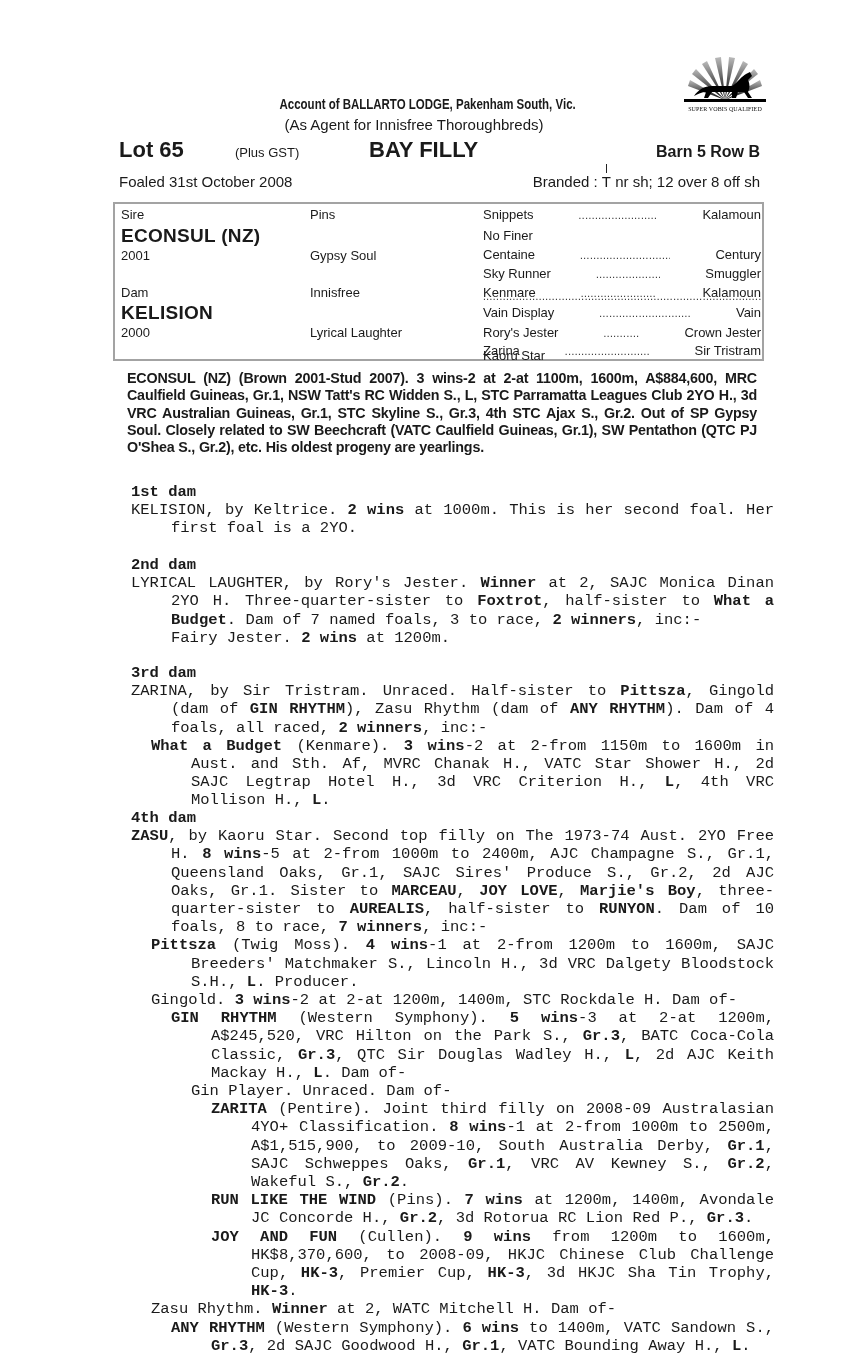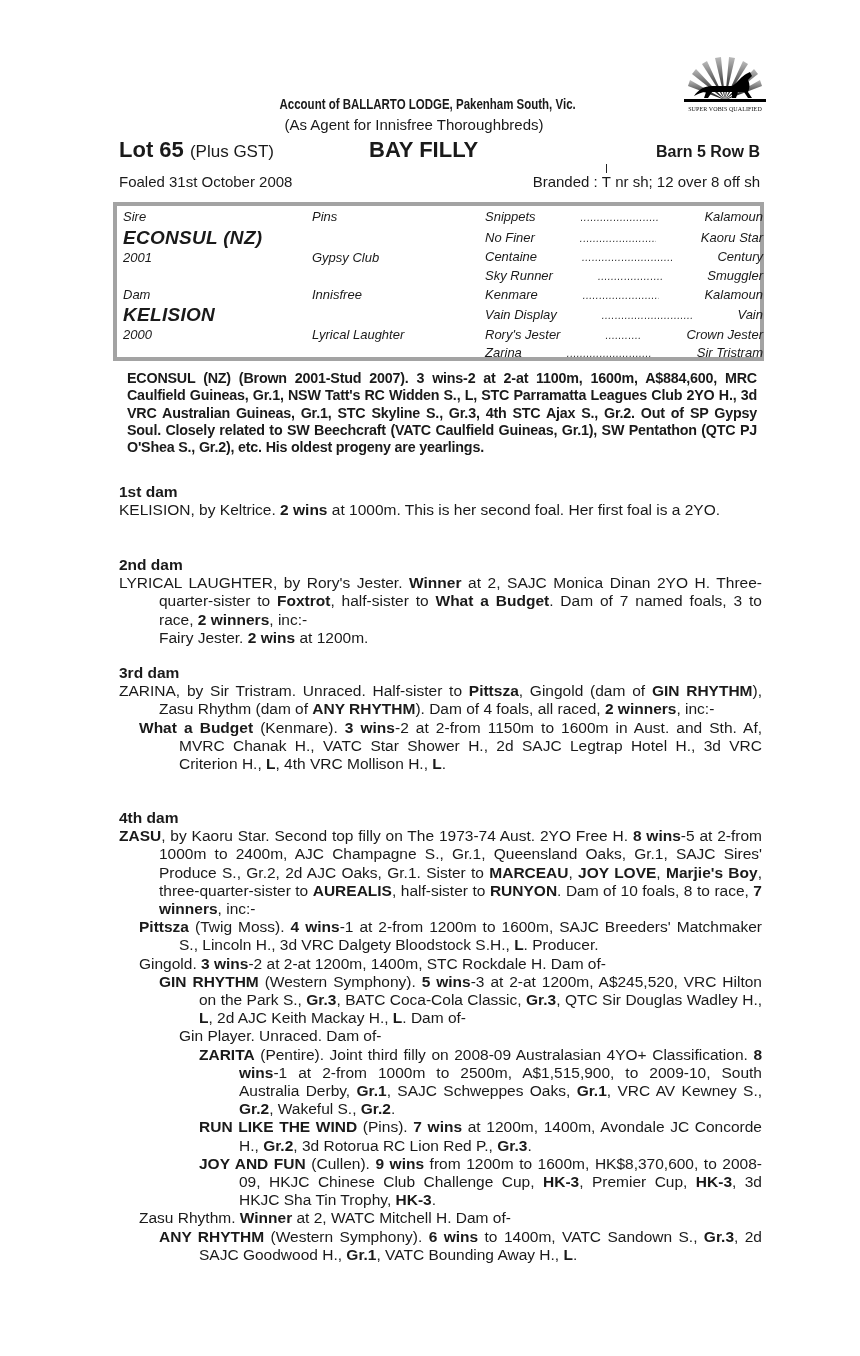--- a/index.html
+++ b/index.html
@@ -10,46 +10,46 @@
   .page { position: absolute; left: 119px; top: 0; width: 643px; }
   .logo { position: absolute; left: 680px; top: 56px; width: 90px; height: 60px; }
   .logo-cap { position: absolute; left: 0; top: 50px; width: 90px; font-family: "Liberation Serif", serif; font-size: 6px; text-align: center; letter-spacing: 0.1px; color: #111; }
   .account {
     position: absolute; left: 0; top: 96px; width: 643px; text-align: center;
     font-family: "Liberation Sans", sans-serif; font-weight: bold; font-size: 14px;
     transform: scaleX(0.82); transform-origin: 250px 0; letter-spacing: 0;
   }
   .agent { position: absolute; left: 0; top: 116px; width: 590px; text-align: center; font-size: 15px; }
   .lot { position: absolute; left: 0; top: 137px; font-weight: bold; font-size: 22px; }
-  .lot small { font-weight: normal; font-size: 17px; }
+  .lot small { font-weight: normal; font-size: 13px; margin-left: 45px; }
   .sex { position: absolute; left: 250px; top: 137px; font-weight: bold; font-size: 22px; }
   .barn { position: absolute; right: 2px; top: 143px; font-weight: bold; font-size: 16px; }
   .foaled { position: absolute; left: 0; top: 173px; font-size: 15px; }
   .branded { position: absolute; right: 2px; top: 173px; font-size: 15px; }
   .brandmark { position: relative; display: inline-block; }
   .brandmark .bar { position: absolute; left: 4px; top: -9px; width: 1px; height: 9px; background: #222; }
 
   .ped {
     position: absolute; left: -6px; top: 202px; width: 651px; height: 159px;
-    border: 4px solid #a3a3a3; box-sizing: border-box; font-style: italic;
+    border: 2px solid #a3a3a3; box-sizing: border-box;
   }
   .ped .cell { position: absolute; font-size: 13px; white-space: nowrap; }
   .ped .big { font-weight: bold; font-size: 19px; letter-spacing: 0.3px; }
   .ped .row { position: absolute; left: 368px; width: 278px; font-size: 13px; display: flex; white-space: nowrap; gap: 45px; }
   .ped .row .l { flex: 0 0 auto; }
   .ped .row .dots { flex: 1 1 auto; overflow: hidden; }
   .ped .row .dots::before { content: "................................................................................................................"; letter-spacing: 0.5px; font-size: 10px; }
   .ped .row .r { flex: 0 0 auto; }
 
   .sire-para {
     position: absolute; left: 8px; top: 370px; width: 630px;
     font-weight: bold; font-size: 14.3px; line-height: 17.3px; text-align: justify;
     letter-spacing: -0.2px;
   }
-  .section { position: absolute; left: 0; width: 643px; font-size: 15.5px; line-height: 18.2px; }
+  .section { position: absolute; left: 12px; width: 643px; font-size: 15.5px; line-height: 18.2px; font-family: Liberation Mono, monospace; }
   .section h3 { margin: 0; font-size: 15.5px; font-weight: bold; }
   .p { text-align: justify; margin: 0; }
   .p b { font-weight: bold; }
   .hang0 { padding-left: 40px; text-indent: -40px; }
   .hang1 { padding-left: 60px; text-indent: -40px; }
   .hang4 { padding-left: 60px; text-indent: -20px; }
 </style>
 </head>
 <body>
 
@@ -90,30 +90,30 @@
 
   <div class="ped">
     <div class="cell" style="left:6px;top:3px;">Sire</div>
     <div class="cell big" style="left:6px;top:21px;">ECONSUL (NZ)</div>
     <div class="cell" style="left:6px;top:44px;">2001</div>
     <div class="cell" style="left:6px;top:81px;">Dam</div>
     <div class="cell big" style="left:6px;top:98px;">KELISION</div>
     <div class="cell" style="left:6px;top:121px;">2000</div>
 
     <div class="cell" style="left:195px;top:3px;">Pins</div>
-    <div class="cell" style="left:195px;top:44px;">Gypsy Club</div>
+    <div class="cell" style="left:195px;top:44px;">Gypsy Soul</div>
     <div class="cell" style="left:195px;top:81px;">Innisfree</div>
     <div class="cell" style="left:195px;top:121px;">Lyrical Laughter</div>
 
     <div class="row" style="top:3px;">
         <span class="l">Snippets</span>
         <span class="dots"></span>
         <span class="r">Kalamoun</span>
       </div>
-    <div class="row" style="top:24px;">
+    <div class="row" style="top:24px;flex-direction:column;">
         <span class="l">No Finer</span>
         <span class="dots"></span>
         <span class="r">Kaoru Star</span>
       </div>
     <div class="row" style="top:43px;">
         <span class="l">Centaine</span>
         <span class="dots"></span>
         <span class="r">Century</span>
       </div>
     <div class="row" style="top:62px;">

